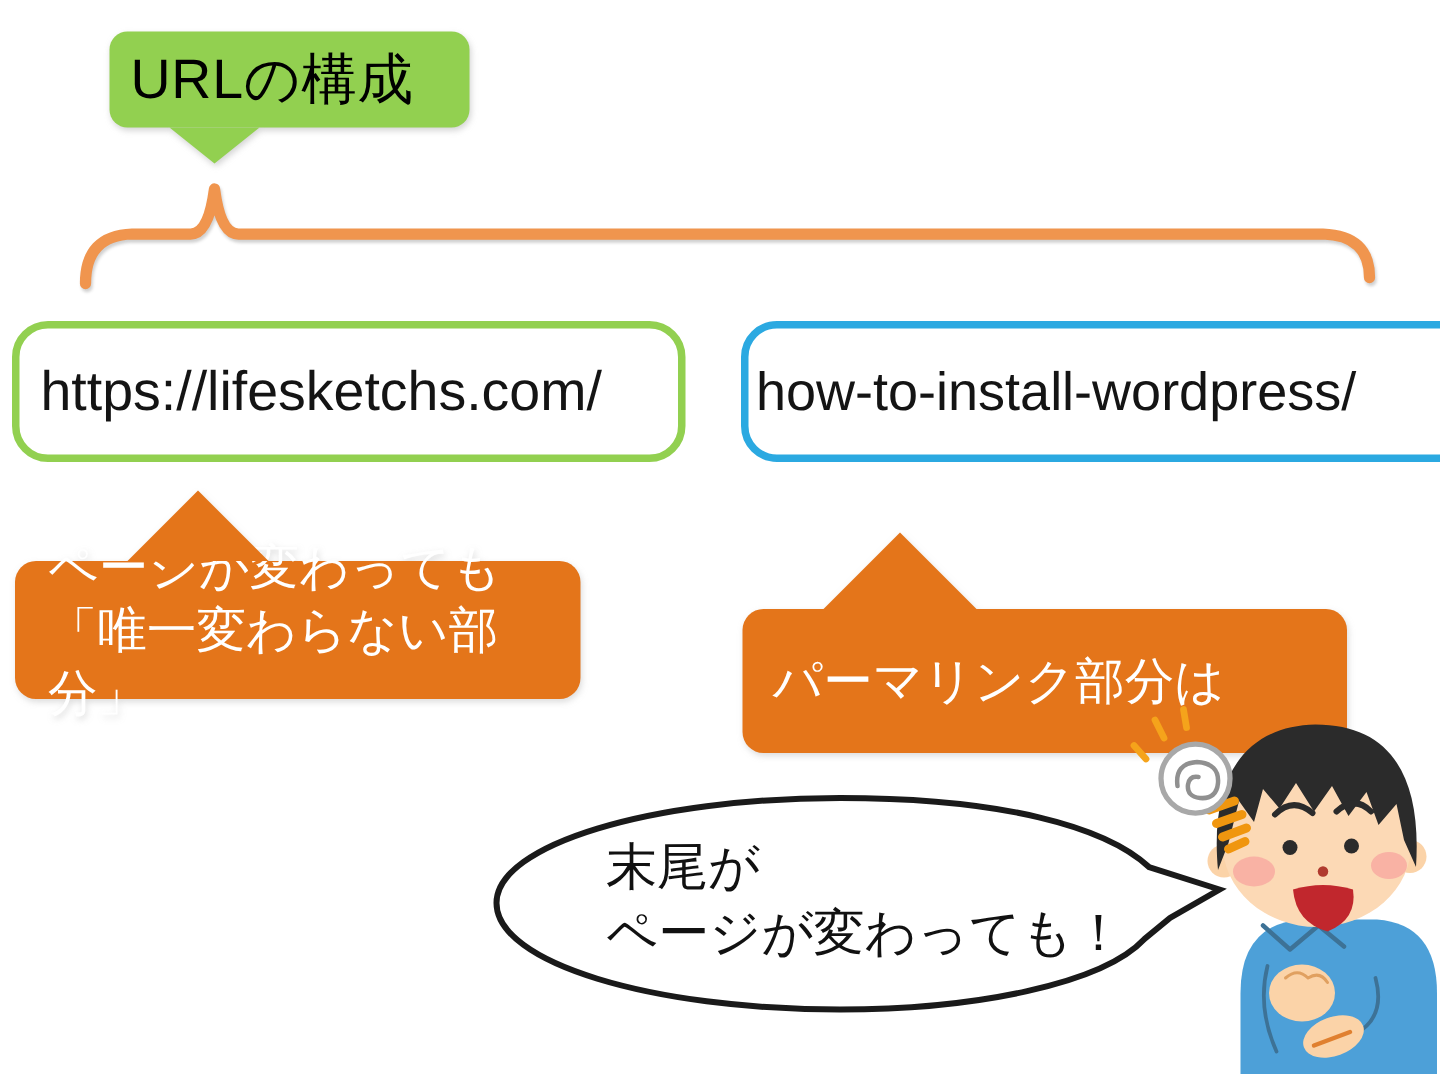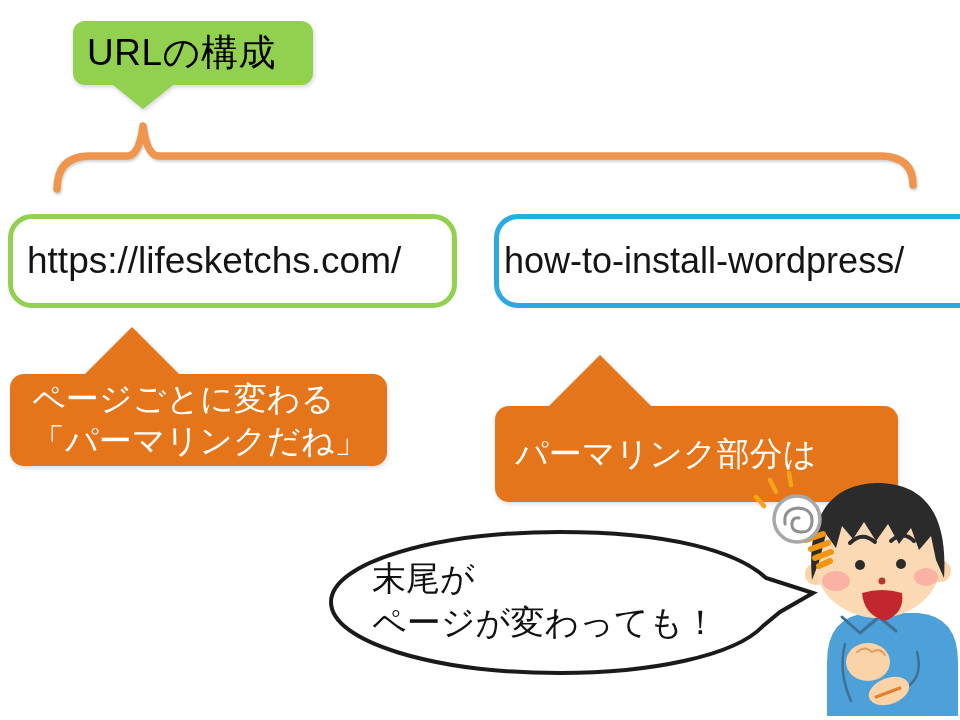--- a/index.html
+++ b/index.html
@@ -68,21 +68,21 @@
     border-left:47px solid transparent;
     border-right:47px solid transparent;
     border-bottom:47px solid #E4751A;
   }
   .note.domain-note{left:10px;top:374px;width:377px;height:92px;padding-left:22px;}
   .note.domain-note .tail{left:75px;}
   .note.permalink-note{left:495px;top:374px;width:403px;height:96px;padding-left:20px;margin-top:32px;}
   .note.permalink-note .tail{left:54px;border-left-width:51px;border-right-width:51px;border-bottom-width:51px;}
   
   .bubble-text{
-    position:absolute;left:372px;top:556px;
+    position:absolute;left:404px;top:556px;
     font-size:34px;line-height:44px;color:#111111;
     z-index:6;
   }
   
   svg.art{position:absolute;left:0;top:0;z-index:4;}
   svg.brace-layer{position:absolute;left:0;top:0;z-index:2;}
 </style>
 </head>
 <body>
 
@@ -99,22 +99,22 @@
 
   <div class="url-box domain">
     <span>https://lifesketchs.com/</span>
   </div>
   <div class="url-box permalink">
     <span>how-to-install-wordpress/</span>
   </div>
 
   <div class="note domain-note">
     <div class="tail"></div>
-    <span>ページごとに変わる</span>
-    <span>「パーマリンクだね」</span>
+    <span>ページが変わっても</span>
+    <span>「唯一変わらない部分」</span>
   </div>
   <div class="note permalink-note">
     <div class="tail"></div>
     <span>パーマリンク部分は</span>
   </div>
 
   <svg class="art" width="960" height="720" viewBox="0 0 960 720" aria-hidden="true">
 
     <g>
 

